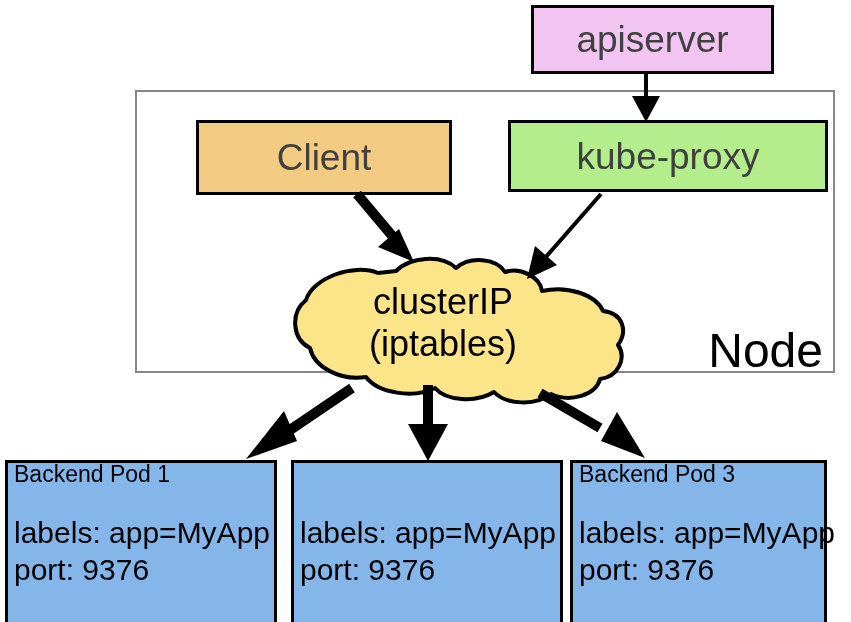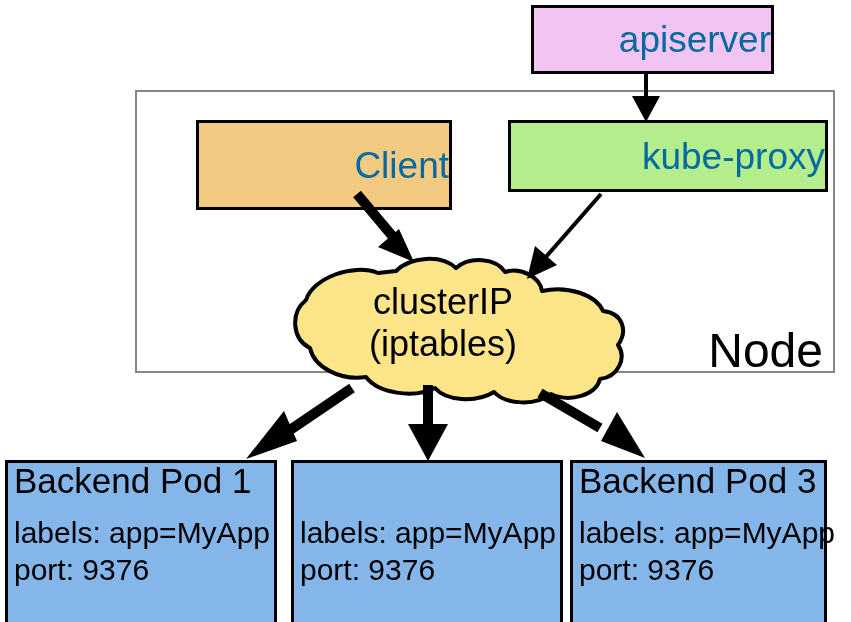--- a/index.html
+++ b/index.html
@@ -14,22 +14,22 @@
     background: #ffffff;
     overflow: hidden;
     font-family: "Liberation Sans", sans-serif;
   }
   .box {
     position: absolute;
     box-sizing: border-box;
     border: 3px solid #000000;
     display: flex;
     align-items: center;
-    justify-content: flex-end;
-    color: #0369a1;
+    justify-content: center;
+    color: #404040;
     line-height: 1.0;
     white-space: nowrap;
   }
   
   #apiserver-box {
     left: 531px;
     top: 5px;
     width: 243px;
     height: 69px;
     background: #f2c4f2;
@@ -53,21 +53,21 @@
     font-size: 48px;
     color: #000000;
     line-height: 1.0;
     white-space: nowrap;
   }
   
   #client-box {
     left: 196px;
     top: 120px;
     width: 256px;
-    height: 90px;
+    height: 75px;
     background: #f2ca82;
     font-size: 37px;
   }
   
   #kubeproxy-box {
     left: 508px;
     top: 120px;
     width: 320px;
     height: 72px;
     background: #b3ed8c;
@@ -104,21 +104,21 @@
     border: 3px solid #000000;
     background: #84b6ea;
     top: 460px;
     height: 170px;
     overflow: visible;
   }
   .pod-title {
     position: absolute;
     left: 6px;
     top: 0px;
-    font-size: 35px;
+    font-size: 23px;
     line-height: 1.0;
     white-space: nowrap;
     color: #000000;
   }
   .pod-line {
     position: absolute;
     left: 6px;
     font-size: 30px;
     line-height: 1.0;
     white-space: nowrap;

